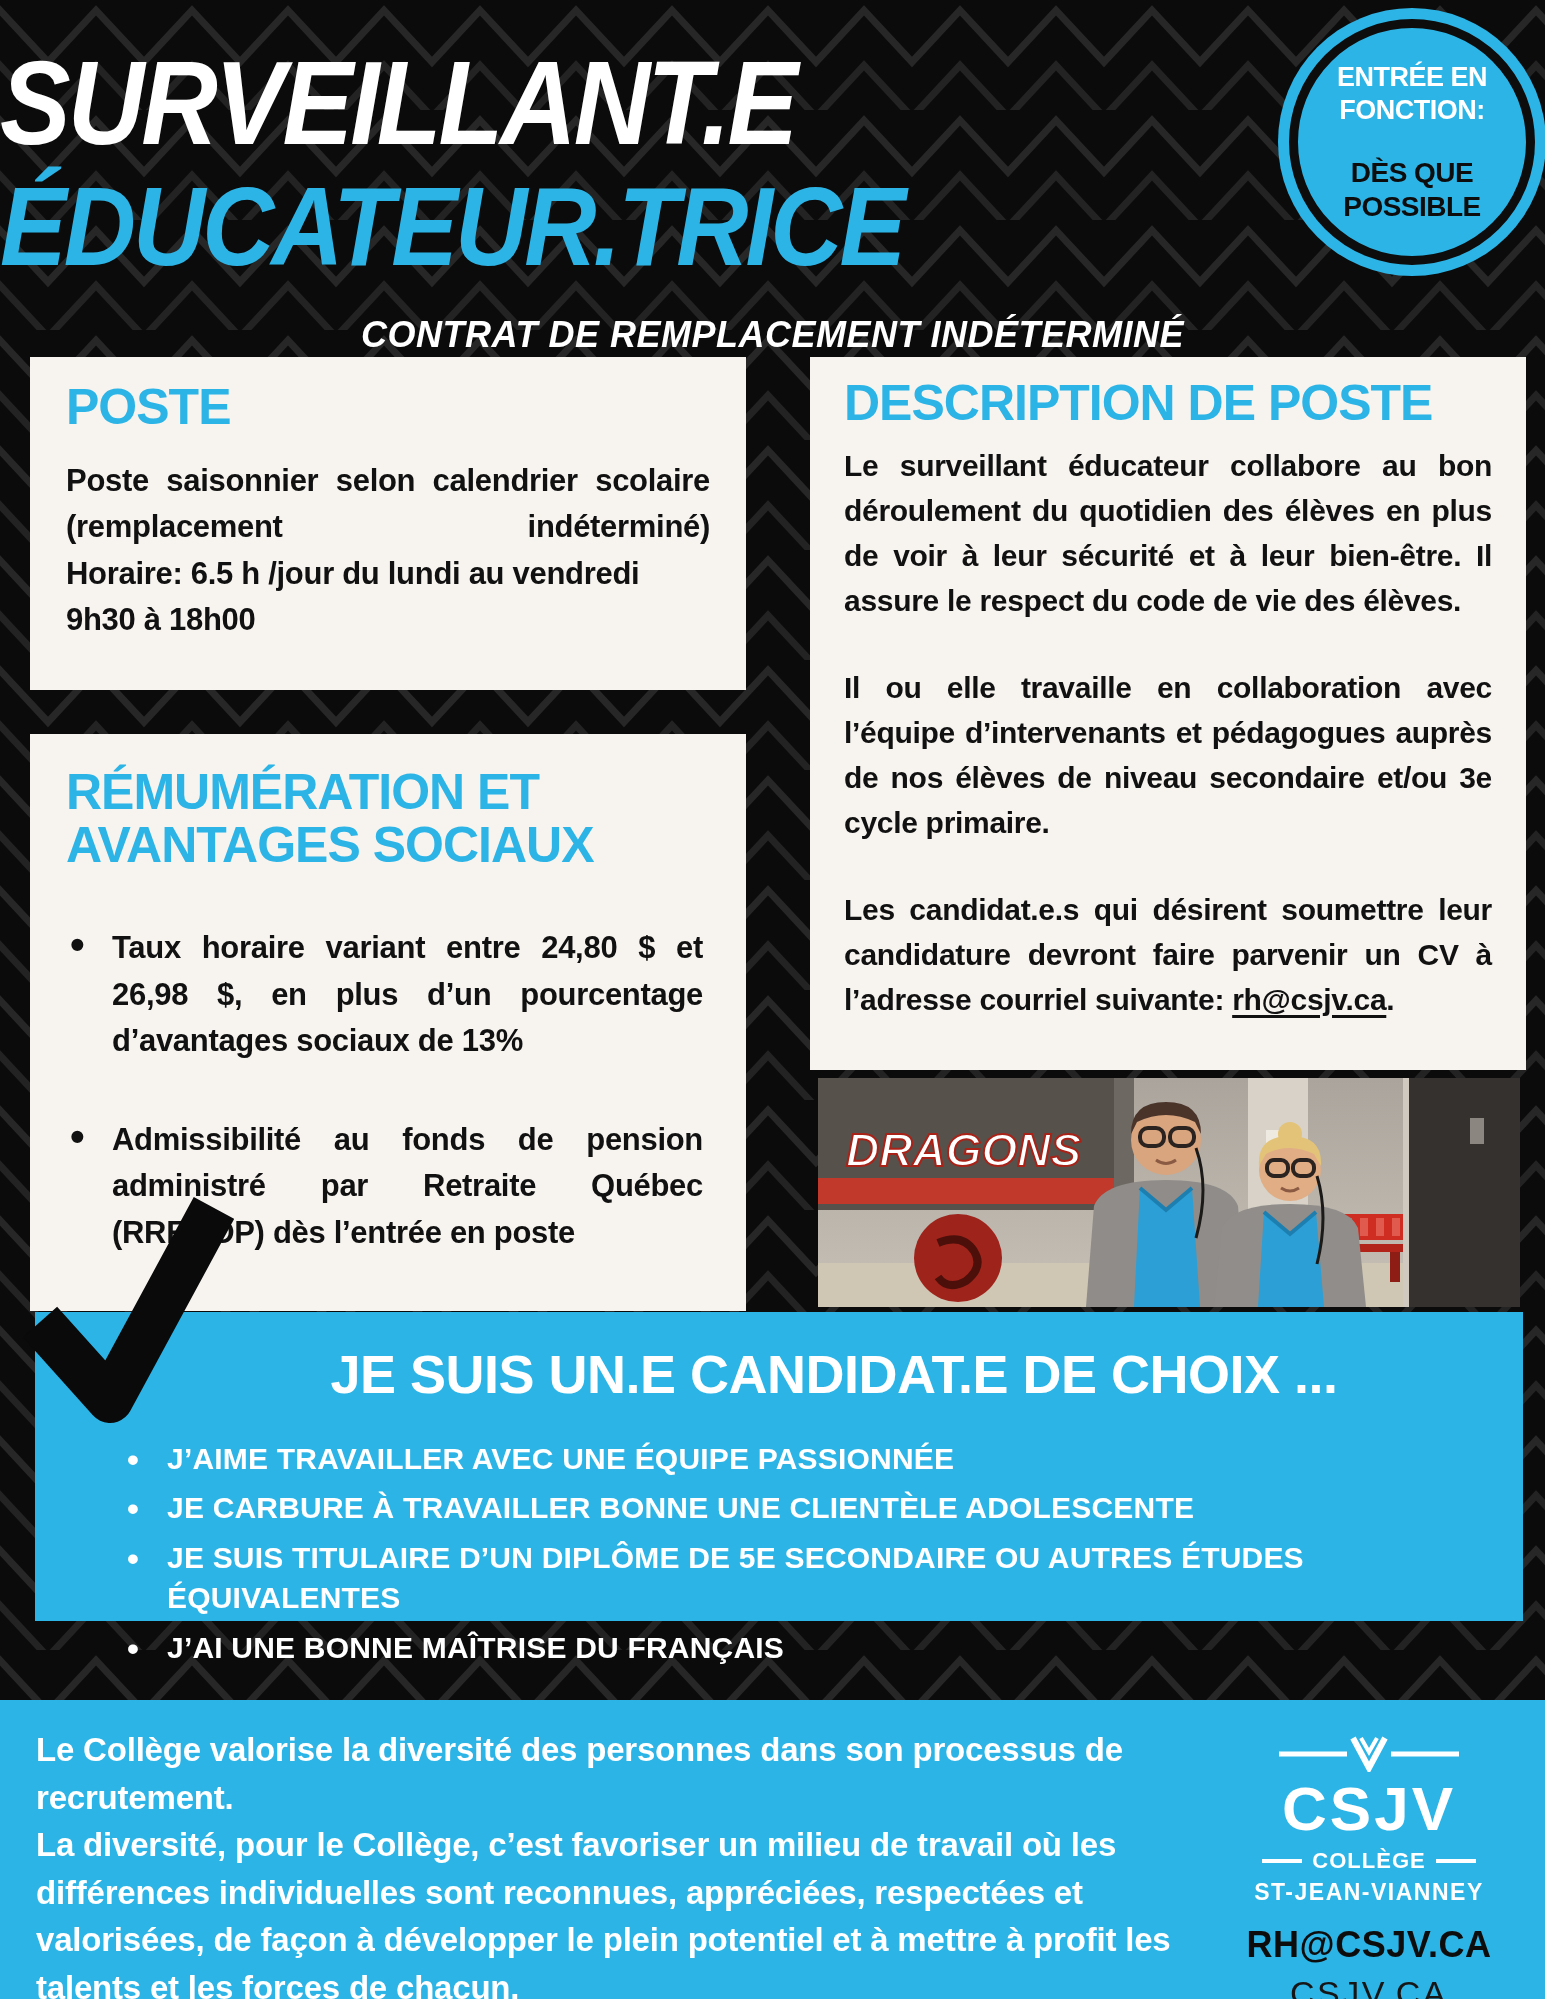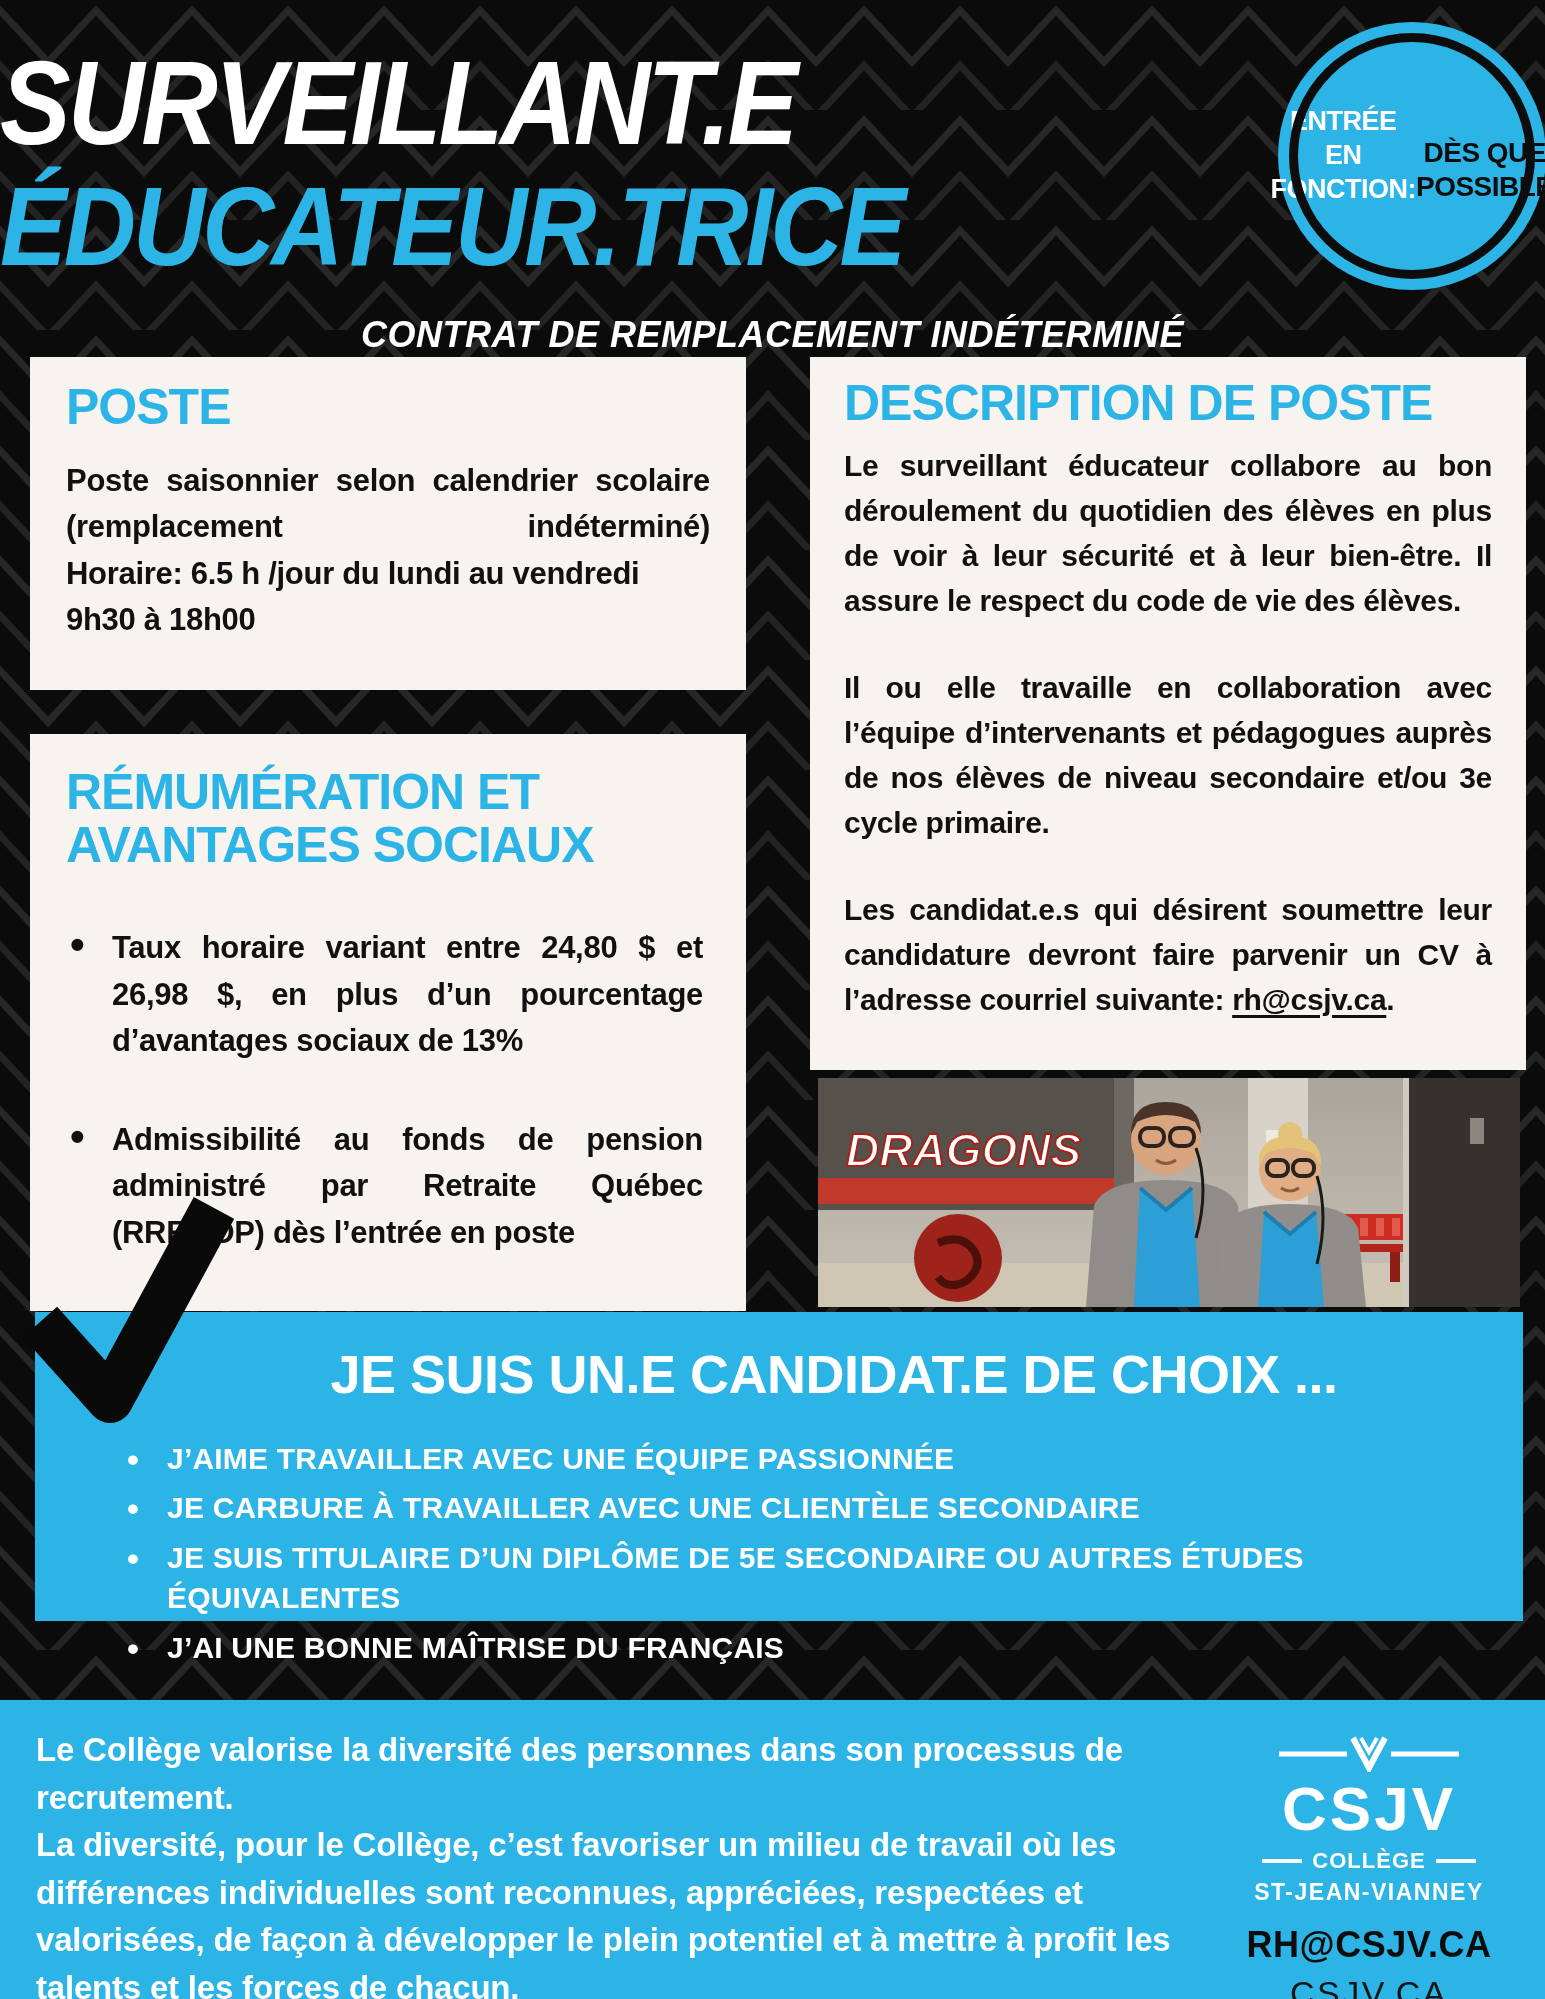--- a/index.html
+++ b/index.html
@@ -17,22 +17,22 @@
   }
   .title2{
     color:#2db4e6;font-size:100px;font-weight:bold;letter-spacing:-3px;line-height:1.06;
     transform:scaleY(1.12);transform-origin:top center;margin-top:14px;
   }
   .subtitle{
     position:absolute;left:0;right:0;top:314px;z-index:2;text-align:center;
     color:#ffffff;font-style:italic;font-weight:bold;font-size:36px;letter-spacing:0.5px;
   }
   .badge{
-    position:absolute;left:1278px;top:22px;width:268px;height:268px;border-radius:50%;
-    background:#2db4e6;z-index:3;display:flex;flex-direction:row;align-items:center;
+    position:absolute;left:1278px;top:8px;width:268px;height:268px;border-radius:50%;
+    background:#2db4e6;z-index:3;display:flex;flex-direction:column;align-items:center;
     justify-content:center;text-align:center;
   }
   .badge::before{
     content:"";position:absolute;inset:11px;border:9px solid #0d0d0d;border-radius:50%;
   }
   .badge-top{color:#ffffff;font-weight:bold;font-size:27px;line-height:1.25;width:185px;letter-spacing:-0.5px;}
   .badge-bottom{color:#0d0d0d;font-weight:bold;font-size:28px;line-height:1.2;width:150px;margin-top:28px;letter-spacing:-0.5px;}
 
   
   .card{position:absolute;background:#f7f4f0;color:#111;z-index:1;box-sizing:border-box;}
@@ -212,21 +212,21 @@
       <rect x="475" y="82" width="21" height="16" rx="7" fill="none" stroke="#2a2320" stroke-width="4"></rect>
       <path d="M463 110 q9 6 18 0" stroke="#8a5a43" stroke-width="3" fill="none"></path>
       <path d="M499 98 q12 40 0 88" stroke="#1c1a18" stroke-width="3" fill="none"></path>
     </g>
   </svg>
 
   <div id="blue-panel">
     <div class="panel-title">JE SUIS UN.E CANDIDAT.E DE CHOIX ...</div>
     <ul class="panel-bullets">
       <li><span>J’AIME TRAVAILLER AVEC UNE ÉQUIPE PASSIONNÉE</span></li>
-      <li><span>JE CARBURE À TRAVAILLER AVEC UNE CLIENTÈLE SECONDAIRE</span></li>
+      <li><span>JE CARBURE À TRAVAILLER BONNE UNE CLIENTÈLE ADOLESCENTE</span></li>
       <li><span>JE SUIS TITULAIRE D’UN DIPLÔME DE 5E SECONDAIRE OU AUTRES ÉTUDES ÉQUIVALENTES</span></li>
       <li><span>J’AI UNE BONNE MAÎTRISE DU FRANÇAIS</span></li>
     </ul>
   </div>
 
   <svg class="checkmark" width="220" height="235" viewBox="0 0 220 235">
     <path d="M26 132 L96 210 L200 18" fill="none" stroke="#0a0a0a" stroke-width="46" stroke-linejoin="round"></path>
   </svg>
 
   <div id="footer">

